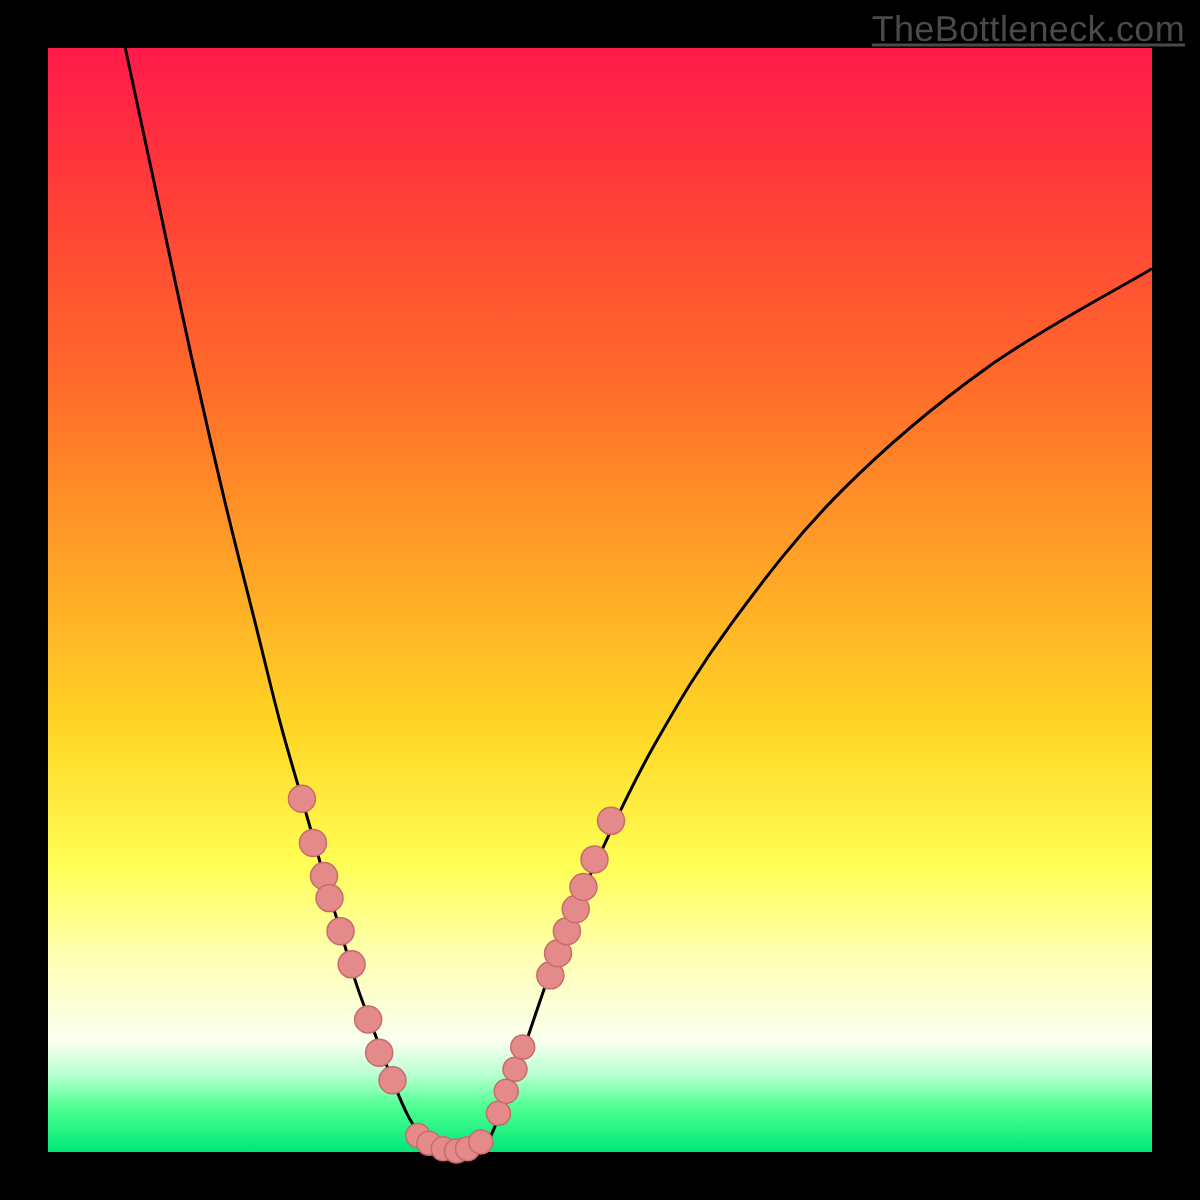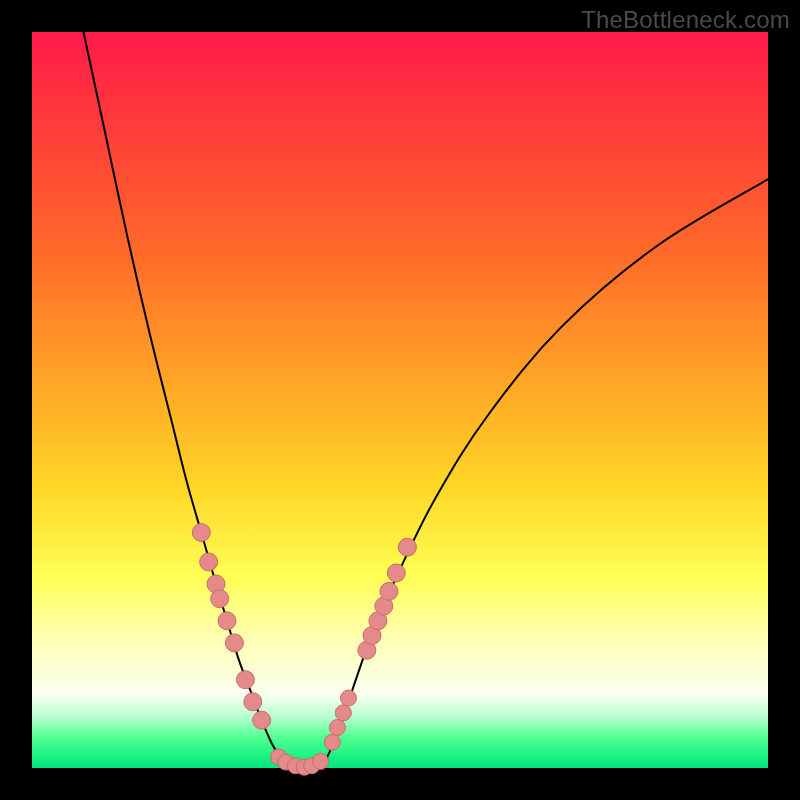--- a/index.html
+++ b/index.html
@@ -38,20 +38,21 @@
   }
   .watermark {
     position: absolute;
     top: 6px;
     right: 10px;
     color: #4a4a4a;
     font-size: 24px;
     font-weight: 500;
     letter-spacing: 0.2px;
     user-select: none;
+    text-decoration: underline;
   }
   svg.curve-layer {
     position: absolute;
     left: 0;
     top: 0;
     width: 736px;
     height: 736px;
     overflow: visible;
   }
   .curve {

